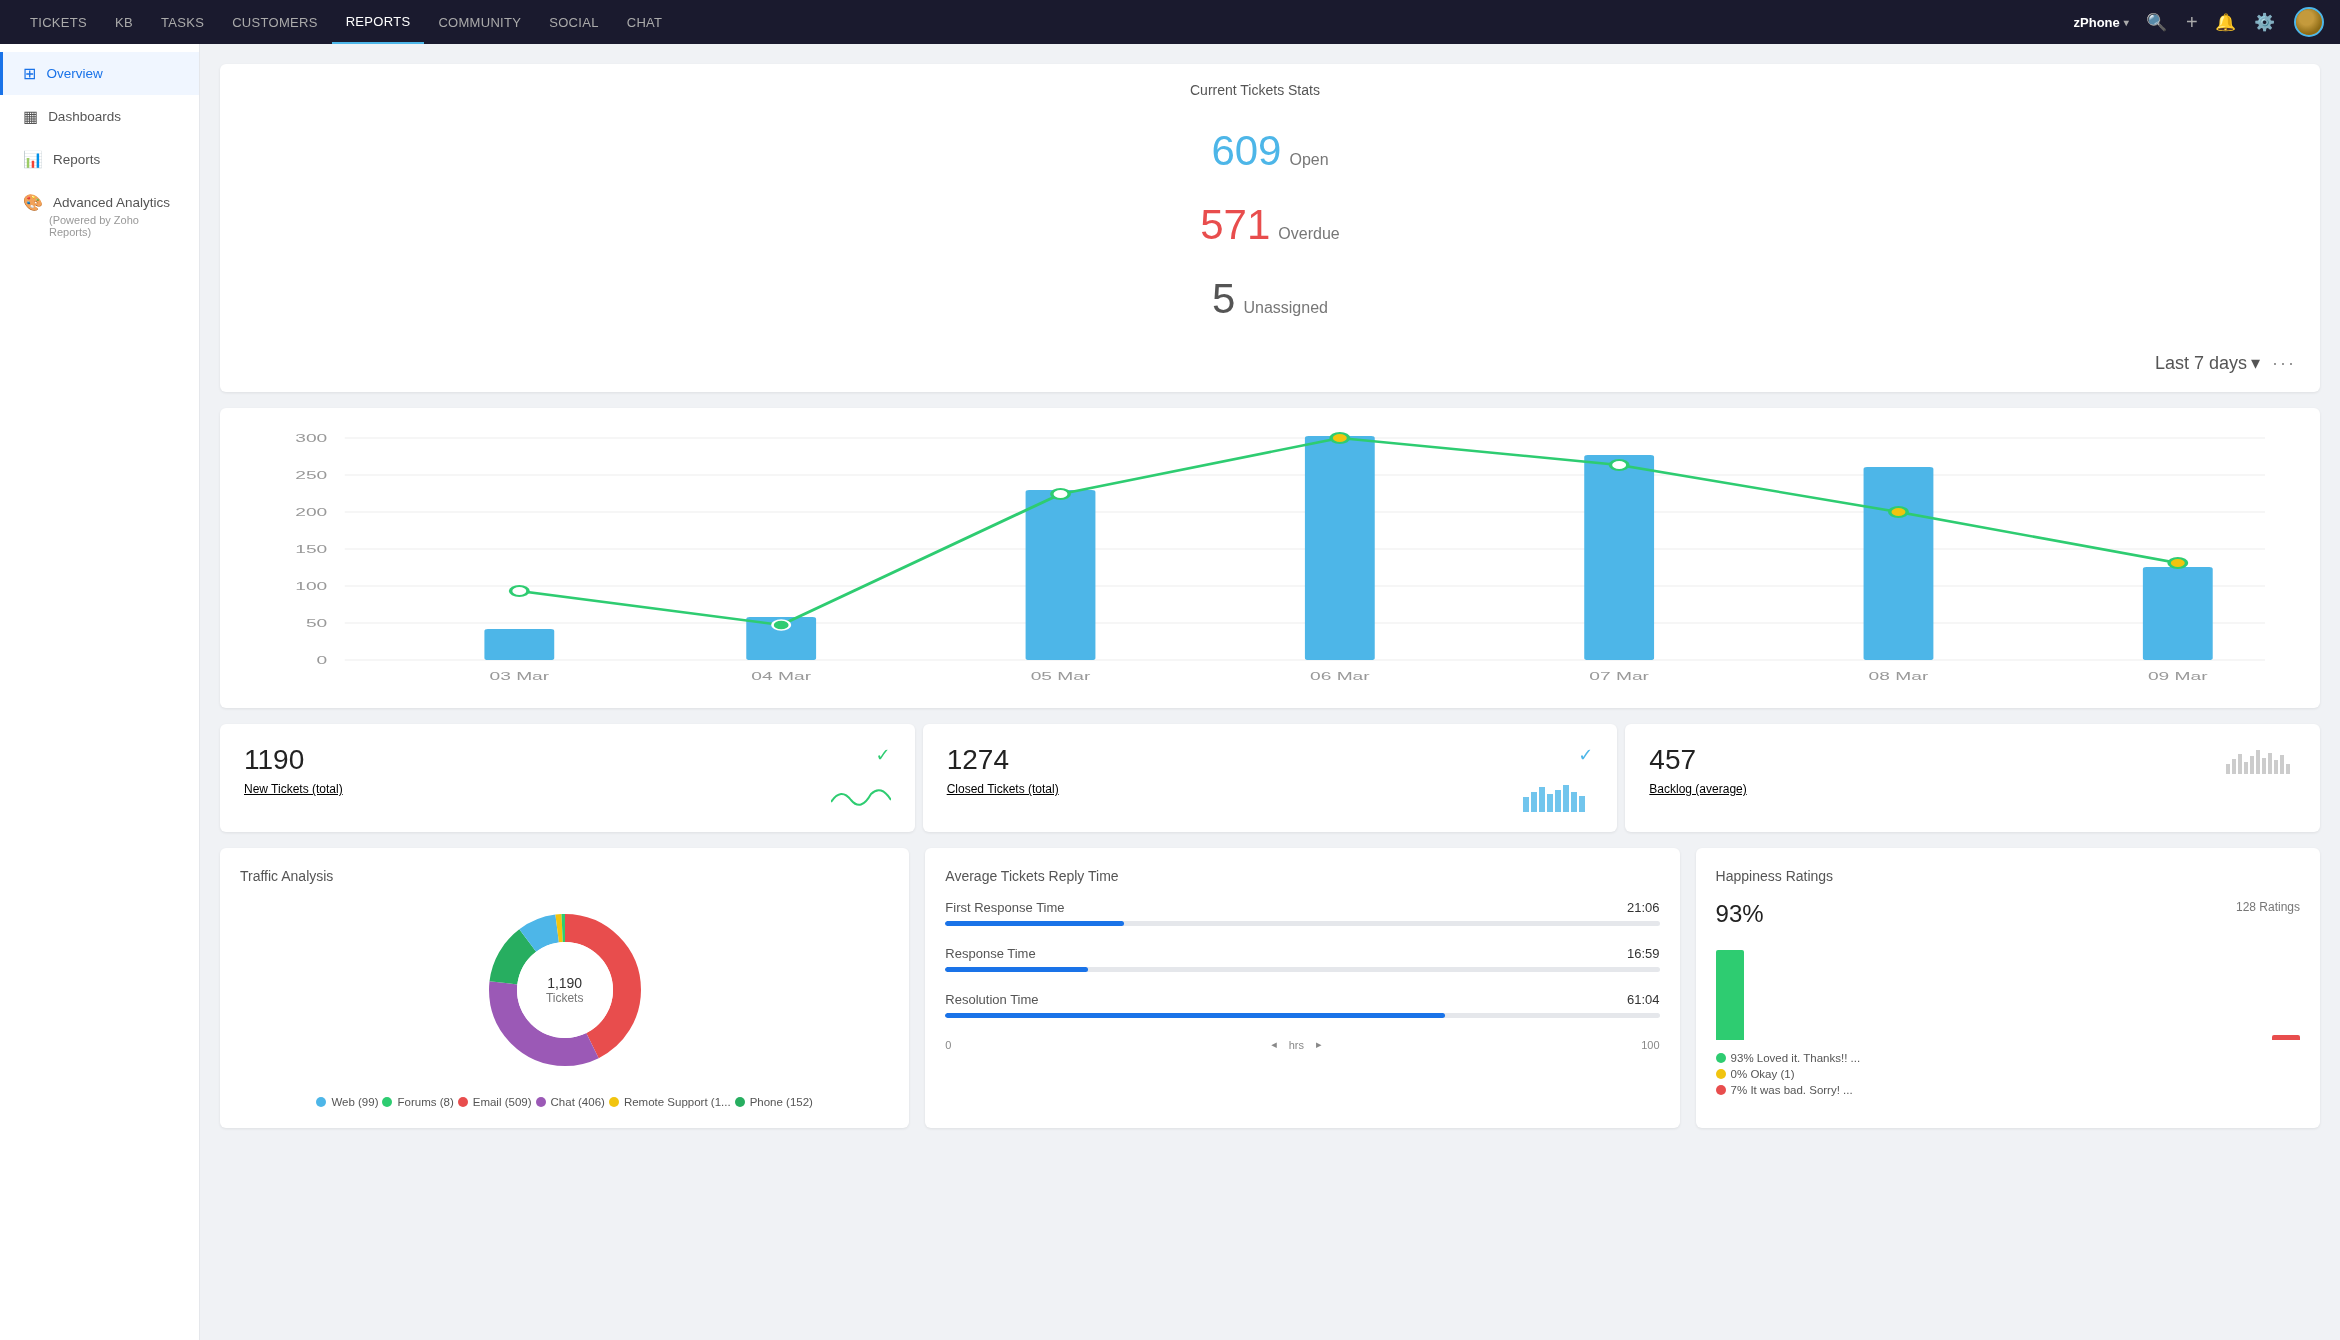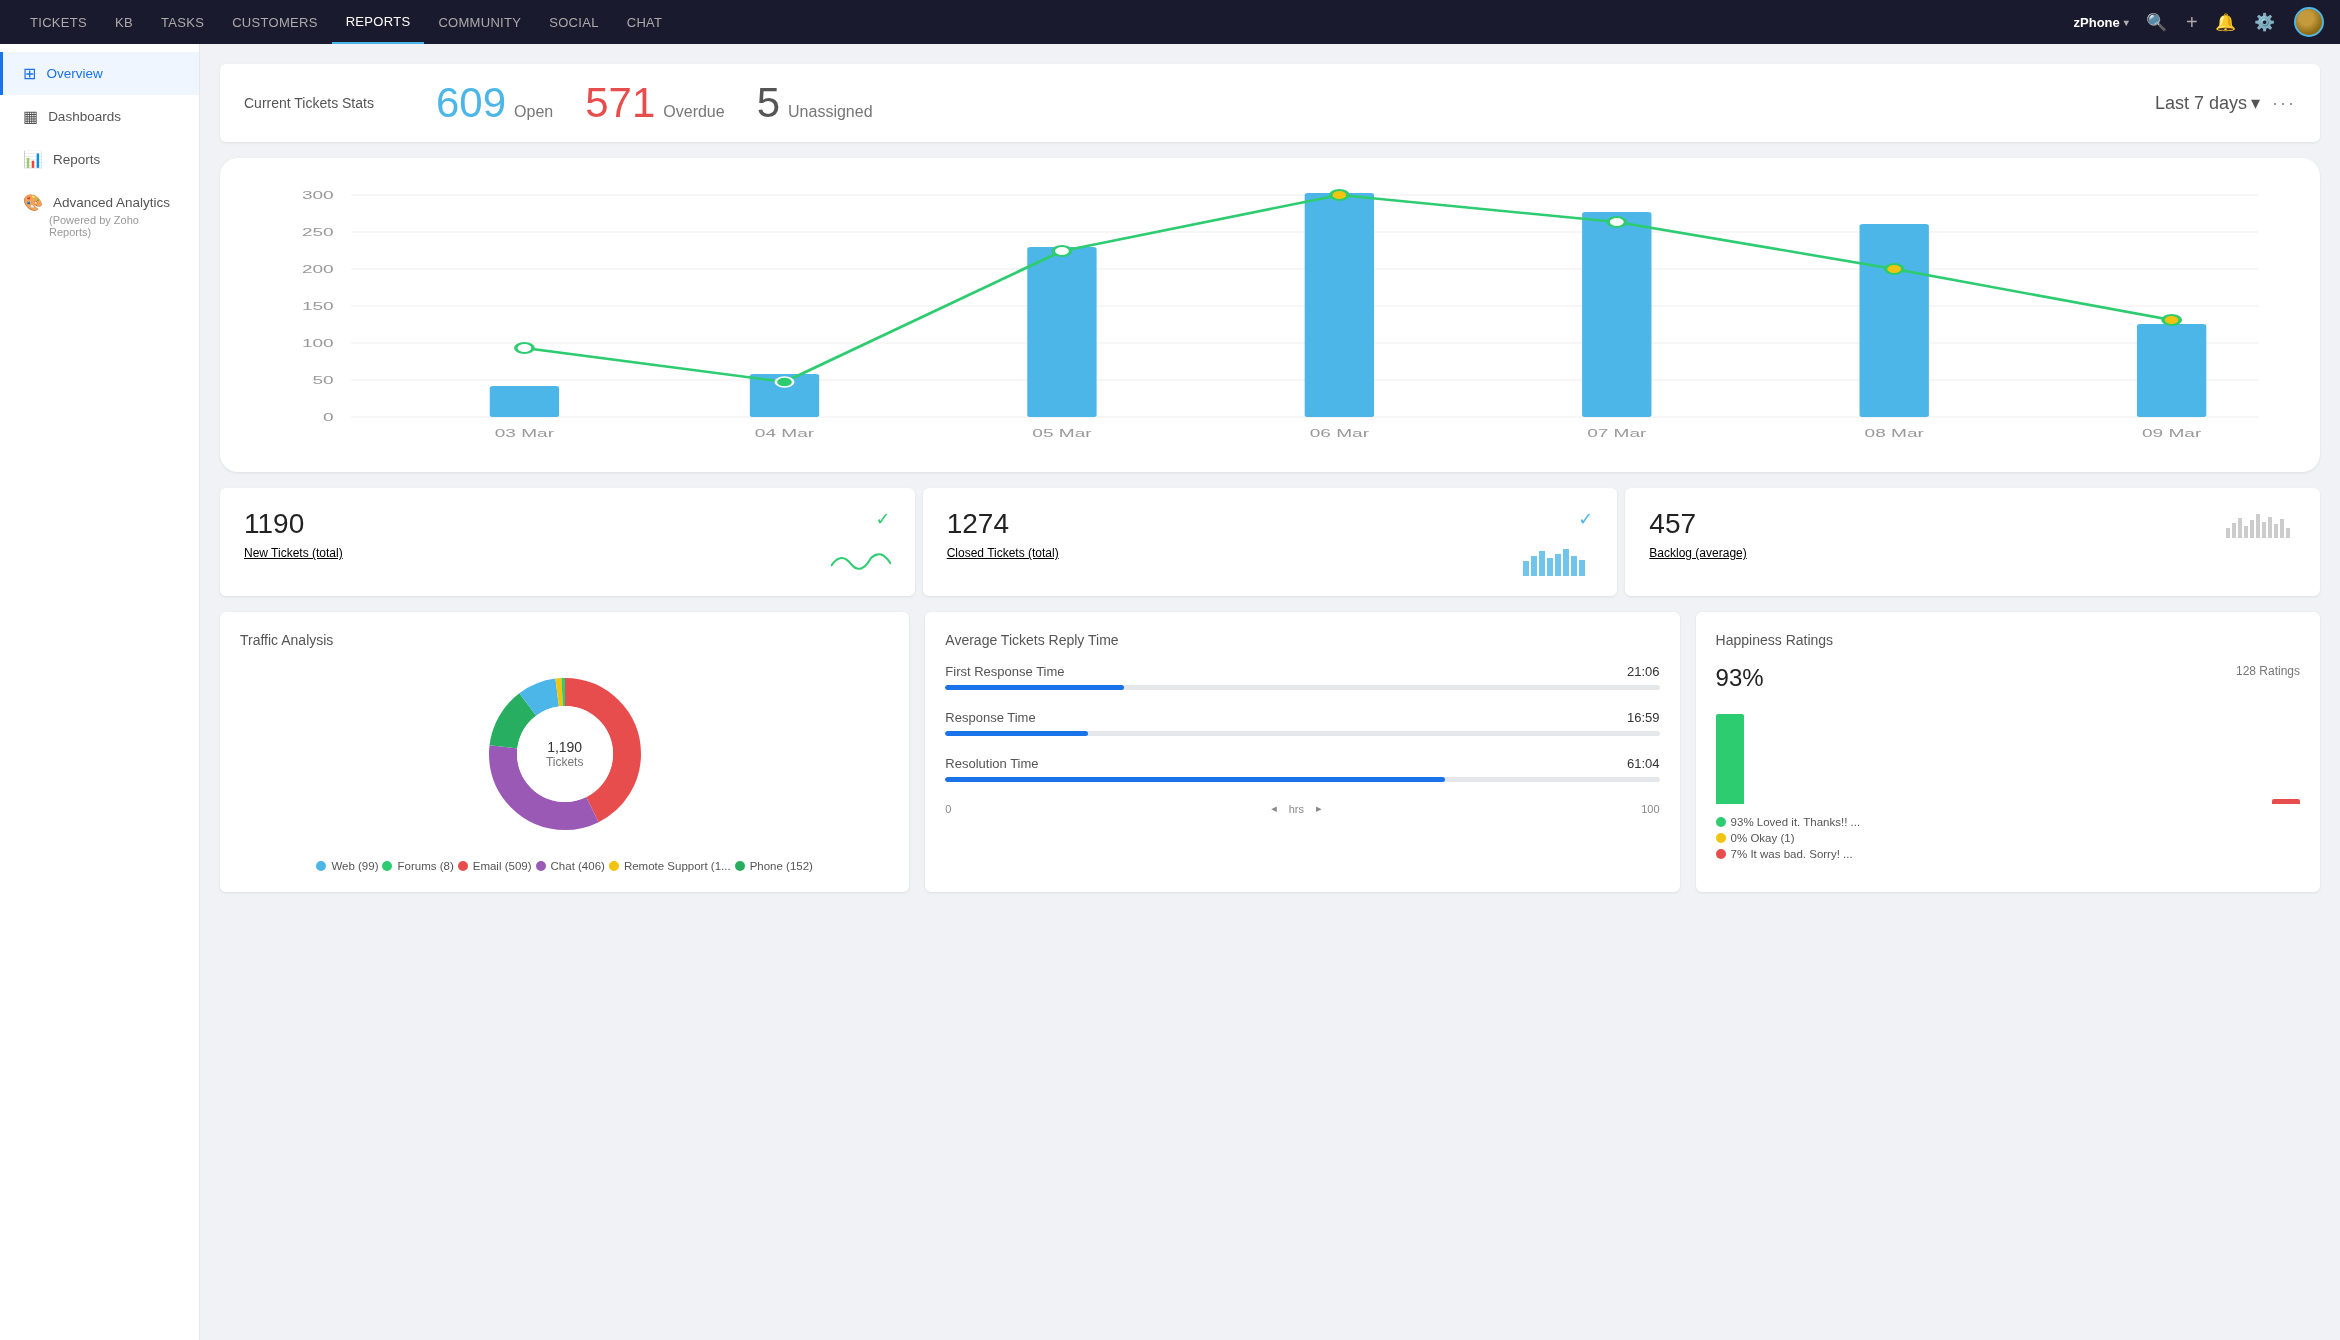--- a/index.html
+++ b/index.html
@@ -101,20 +101,21 @@
     
     .stats-header {
       background: #fff;
       border-radius: 6px;
       padding: 18px 24px;
       display: flex;
       align-items: center;
       gap: 32px;
       margin-bottom: 16px;
       box-shadow: 0 1px 3px rgba(0,0,0,0.08);
+      flex-direction: column;
     }
     .stats-title {
       font-size: 14px;
       color: #555;
       font-weight: 500;
       min-width: 160px;
     }
     .stat-block { display: flex; align-items: baseline; gap: 8px; }
     .stat-num { font-size: 42px; font-weight: 300; line-height: 1; }
     .stat-num.open { color: #4db6e8; }
@@ -125,22 +126,22 @@
     .date-filter {
       font-size: 18px; color: #555;
       display: flex; align-items: center; gap: 4px;
       cursor: pointer;
     }
     .more-btn { color: #888; cursor: pointer; font-size: 18px; letter-spacing: 2px; }
 
     
     .chart-area {
       background: #fff;
-      border-radius: 18px;
-      padding: 27px;
+      border-radius: 6px;
+      padding: 20px;
       margin-bottom: 16px;
       box-shadow: 0 1px 3px rgba(0,0,0,0.08);
       position: relative;
     }
     .chart-container {
       position: relative;
       height: 260px;
     }
     .chart-svg {
       width: 100%;

